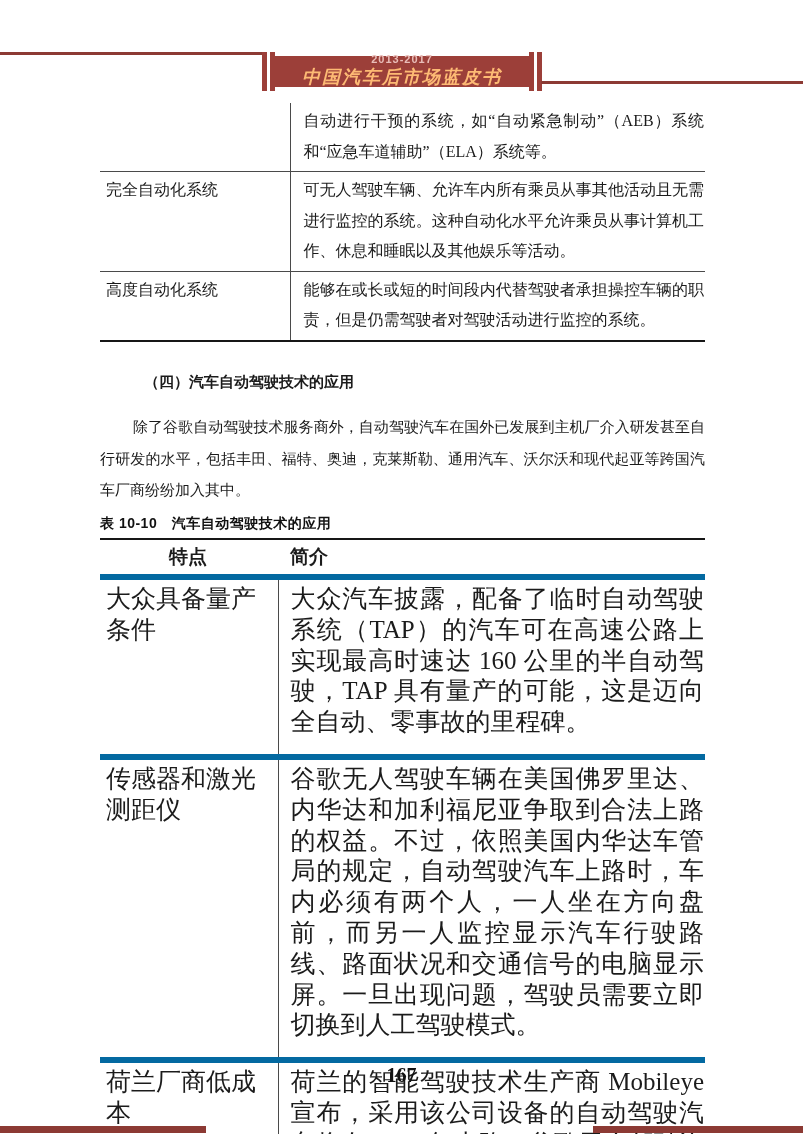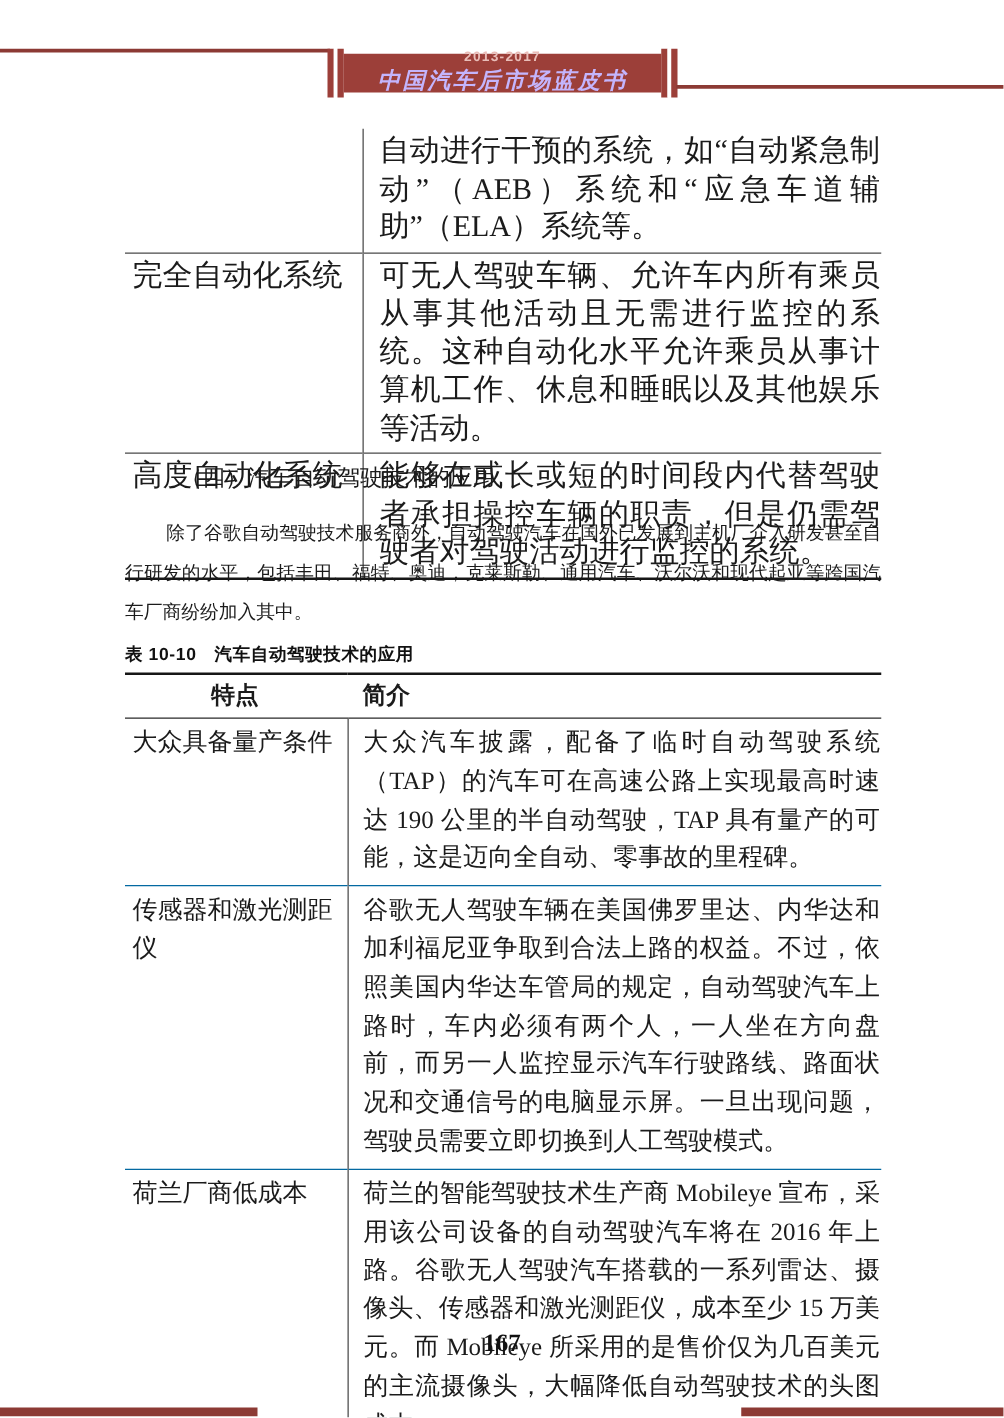--- a/index.html
+++ b/index.html
@@ -7,21 +7,21 @@
   .page {
     position:relative;
     width:803px; height:1134px;
     background:#ffffff;
     font-family:"Liberation Serif","DejaVu Serif",serif;
     color:#1b1b1b;
     overflow:hidden;
   }
 
   
-  .header-band { position:absolute; left:0; top:39px; width:801px; height:40px; }
+  .header-band { position:absolute; left:0; top:52px; width:801px; height:40px; }
   .rule-left  { position:absolute; left:0; top:0; width:264px; height:3px; background:#8c3a34; }
   .rule-right { position:absolute; left:541px; top:29px; width:262px; height:3px; background:#8c3a34; }
   .banner { position:absolute; left:262px; top:0; width:280px; height:39px; display:flex; align-items:center; }
   .endcap { width:13px; height:39px; display:flex; flex:0 0 auto; }
   .endcap .b1 { width:5px; height:100%; background:#9c3f39; }
   .endcap .gp { width:3px; height:100%; background:#ffffff; }
   .endcap .b2 { width:5px; height:100%; background:#9c3f39; }
   .banner-body {
     position:relative; flex:1 1 auto; height:31px; background:#9c3f39;
     text-align:center;
@@ -29,54 +29,54 @@
   .banner-years {
     position:absolute; left:0; right:0; top:-3px;
     font-family:"Liberation Sans","DejaVu Sans",sans-serif;
     font-size:11px; font-weight:bold; letter-spacing:1px;
     color:#e9bdb8;
   }
   .banner-title {
     position:absolute; left:0; right:0; top:9px;
     font-family:"Liberation Sans","DejaVu Sans",sans-serif;
     font-size:18px; font-weight:bold; font-style:italic;
-    letter-spacing:2px; color:#c4b5fd; white-space:nowrap;
+    letter-spacing:2px; color:#fdba74; white-space:nowrap;
   }
 
   
   table { border-collapse:collapse; table-layout:fixed; width:605px; }
   td, th { vertical-align:top; font-weight:normal; }
   .t1 { position:absolute; left:100px; top:103px; border-bottom:2.5px solid #161616; }
-  .t1 td { border-top:1px solid #4a4a4a; font-size:24px; line-height:30.5px; padding-top:3px; padding-bottom:4px;margin-left:20px; }
+  .t1 td { border-top:1px solid #4a4a4a; font-size:16px; line-height:30.5px; padding-top:3px; padding-bottom:4px;margin-left:20px; }
   .t1 tr:first-child td { border-top:none; }
   .t1 .c1 { width:190px; border-right:1px solid #4a4a4a; padding-left:6px; padding-right:8px; }
   .t1 .c2 { padding-left:13px; padding-right:1px; text-align:justify; }
 
   .t2wrap { position:absolute; left:100px; top:510px; width:605px; }
   .t2caption {
     font-family:"Liberation Sans","DejaVu Sans",sans-serif;
     font-weight:bold; font-size:14px; line-height:26px; letter-spacing:0.5px;
     margin-bottom:2px; color:#111;
   }
   .t2 { border-top:2.5px solid #161616; border-bottom:2.5px solid #161616; }
   .t2 th {
     font-family:"Liberation Sans","DejaVu Sans",sans-serif;
     font-weight:bold; font-size:19px; line-height:30px;
     text-align:center; padding:2px 0 2px 6px;
     border-bottom:1.5px solid #2a2a2a;
   }
-  .t2 td { border-top:1px solid #0369a1; font-size:20px; line-height:30.8px; padding-top:4px; padding-bottom:6px; }
+  .t2 td { border-top:6px solid #0369a1; font-size:25px; line-height:30.8px; padding-top:4px; padding-bottom:16px; }
   .t2 tr.body-row:first-of-type td { border-top:none; }
   .t2 .c1 { width:178px; border-right:1px solid #4a4a4a; padding-left:6px; padding-right:8px; }
   .t2 .c2 { padding-left:12px; padding-right:1px; text-align:justify; }
   .t2 th.c1 { border-right:none; }
 
   
   .section { position:absolute; left:100px; top:366px; width:605px; }
-  .sec-heading { font-size:18px; line-height:33px; padding-left:44px; }
+  .sec-heading { font-size:15px; line-height:33px; padding-left:44px;font-weight:bold; }
   .sec-para { font-size:15px; line-height:31.5px; text-indent:2.2em; text-align:justify; margin-top:13px; }
 
   
   .page-number {
     position:absolute; left:0; top:1064px; width:803px;
     text-align:center; font-weight:bold; font-size:20px; color:#111;
   }
   .foot-rule-left  { position:absolute; left:0; bottom:1px; width:206px; height:7px; background:#8c3a34; }
   .foot-rule-right { position:absolute; right:0; bottom:1px; width:210px; height:7px; background:#8c3a34; }
 </style>
@@ -131,21 +131,21 @@
   <div class="t2wrap">
     <div class="t2caption">表 10-10　汽车自动驾驶技术的应用</div>
     <table class="t2">
       <tbody>
           <tr>
         <th class="c1">特点</th>
         <th class="c2">简介</th>
       </tr>
       <tr class="body-row">
         <td class="c1">大众具备量产条件</td>
-        <td class="c2">大众汽车披露，配备了临时自动驾驶系统（TAP）的汽车可在高速公路上实现最高时速达 190 公里的半自动驾驶，TAP 具有量产的可能，这是迈向全自动、零事故的里程碑。</td>
+        <td class="c2">大众汽车披露，配备了临时自动驾驶系统（TAP）的汽车可在高速公路上实现最高时速达 160 公里的半自动驾驶，TAP 具有量产的可能，这是迈向全自动、零事故的里程碑。</td>
       </tr>
       <tr class="body-row">
         <td class="c1">传感器和激光测距仪</td>
         <td class="c2">谷歌无人驾驶车辆在美国佛罗里达、内华达和加利福尼亚争取到合法上路的权益。不过，依照美国内华达车管局的规定，自动驾驶汽车上路时，车内必须有两个人，一人坐在方向盘前，而另一人监控显示汽车行驶路线、路面状况和交通信号的电脑显示屏。一旦出现问题，驾驶员需要立即切换到人工驾驶模式。</td>
       </tr>
       <tr class="body-row">
         <td class="c1">荷兰厂商低成本</td>
         <td class="c2">荷兰的智能驾驶技术生产商 Mobileye 宣布，采用该公司设备的自动驾驶汽车将在 2016 年上路。谷歌无人驾驶汽车搭载的一系列雷达、摄像头、传感器和激光测距仪，成本至少 15 万美元。而 Mobileye 所采用的是售价仅为几百美元的主流摄像头，大幅降低自动驾驶技术的头图成本。</td>
       </tr>
     </tbody>

